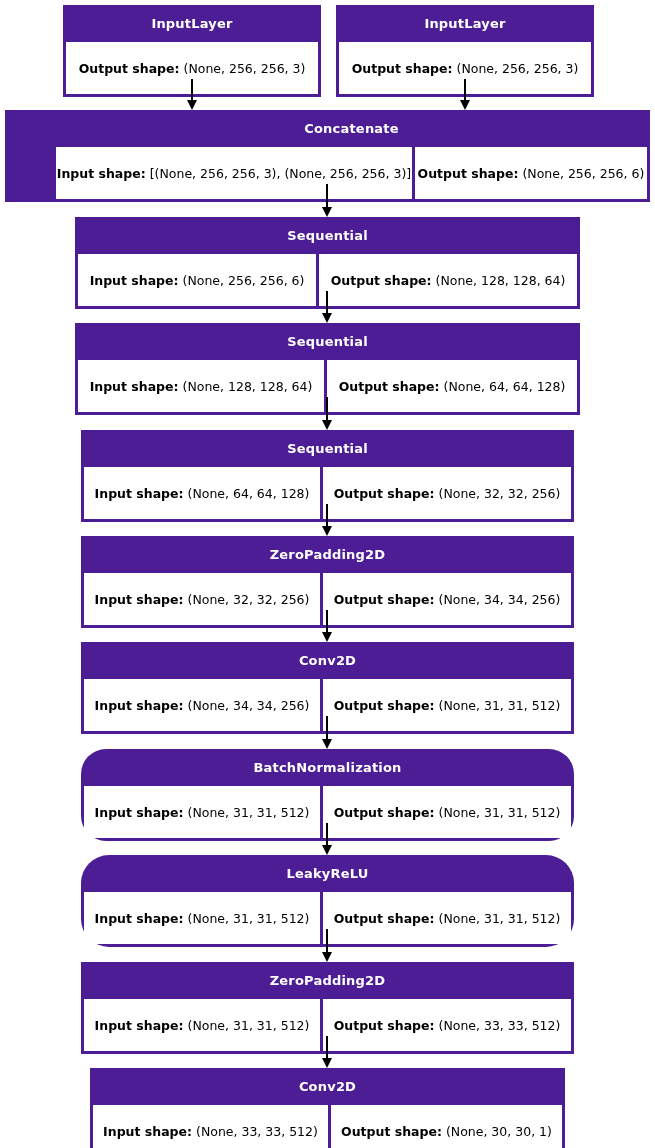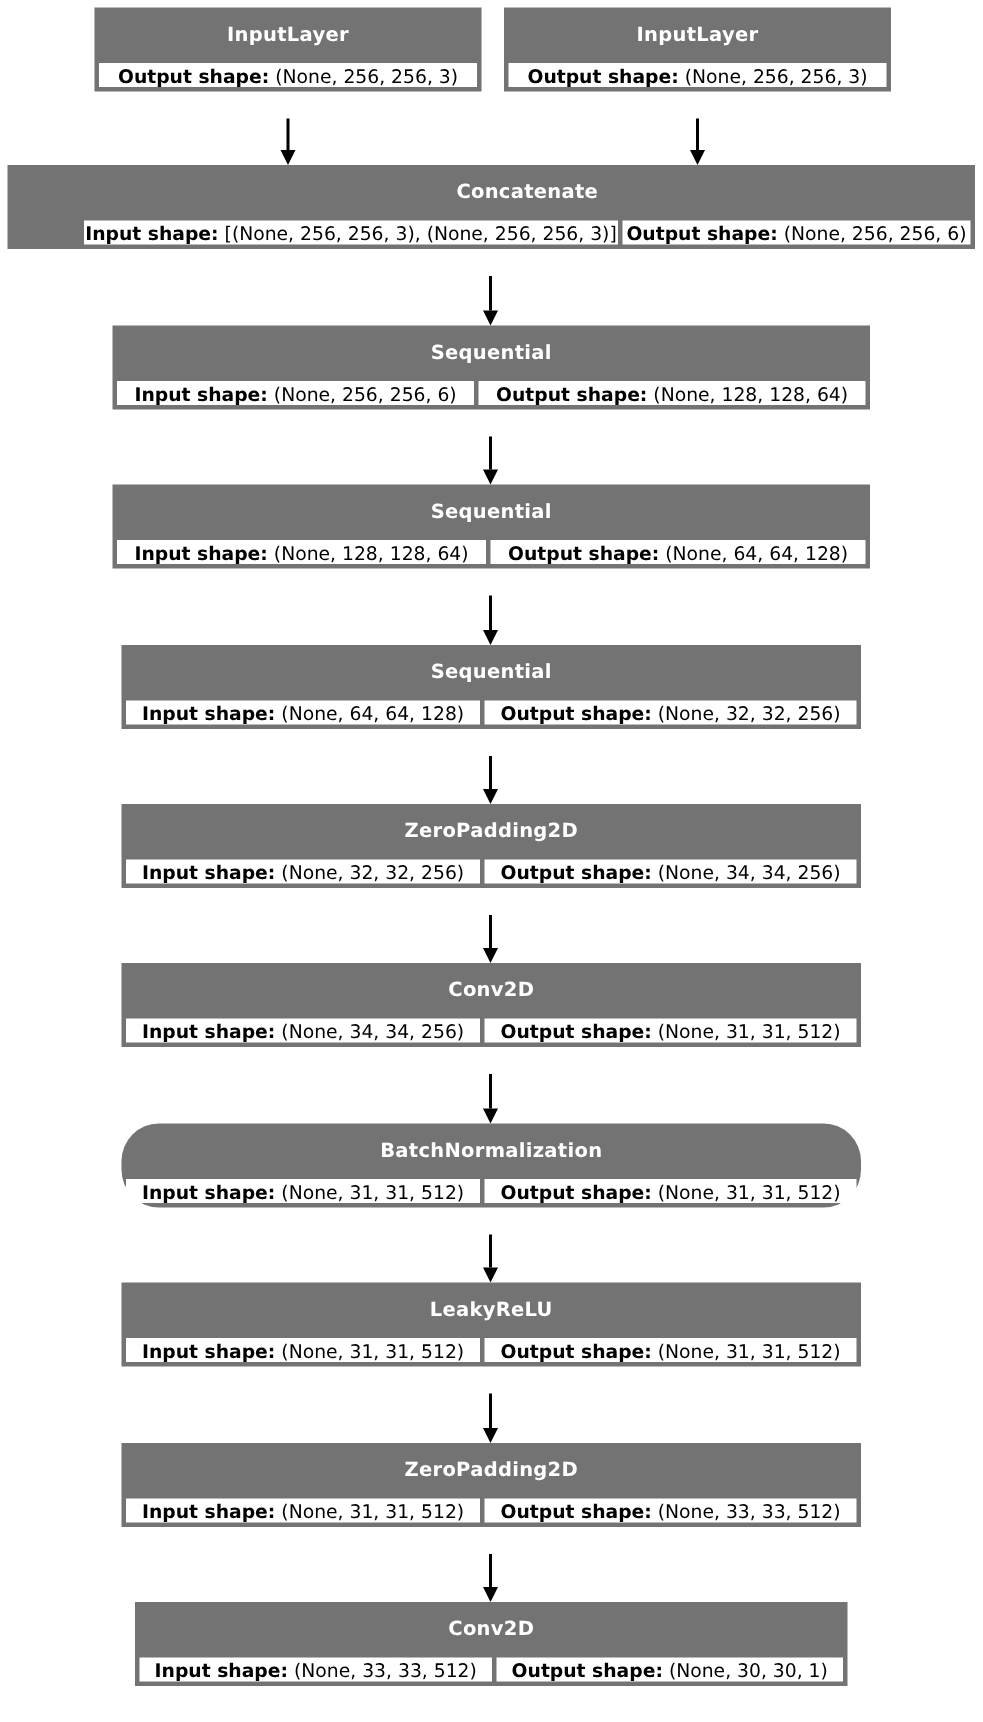--- a/index.html
+++ b/index.html
@@ -14,22 +14,22 @@
     font-family: "DejaVu Sans", sans-serif;
   }
   #canvas {
     position: relative;
     width: 655px;
     height: 1148px;
     background: #ffffff;
   }
   .node {
     position: absolute;
-    background: #737373;
-    height: 56px;
+    background: #4c1d95;
+    height: 92px;
     box-sizing: border-box;
     display: flex;
     flex-direction: column;
   }
   .node-title {
     flex: 0 0 37px;
     display: flex;
     align-items: center;
     justify-content: center;
     color: #ffffff;
@@ -193,21 +193,21 @@
         <span class="lbl">Input shape:</span>
         <span class="val">(None, 31, 31, 512)</span>
       </div>
       <div class="cell">
         <span class="lbl">Output shape:</span>
         <span class="val">(None, 31, 31, 512)</span>
       </div>
     </div>
   </div>
 
-  <div class="node" style="left:81px; top:855px; width:493px;">
+  <div class="node" style="left:81px; top:855px; width:493px;border-radius:28px;">
     <div class="node-title">LeakyReLU</div>
     <div class="node-body">
       <div class="cell">
         <span class="lbl">Input shape:</span>
         <span class="val">(None, 31, 31, 512)</span>
       </div>
       <div class="cell">
         <span class="lbl">Output shape:</span>
         <span class="val">(None, 31, 31, 512)</span>
       </div>

